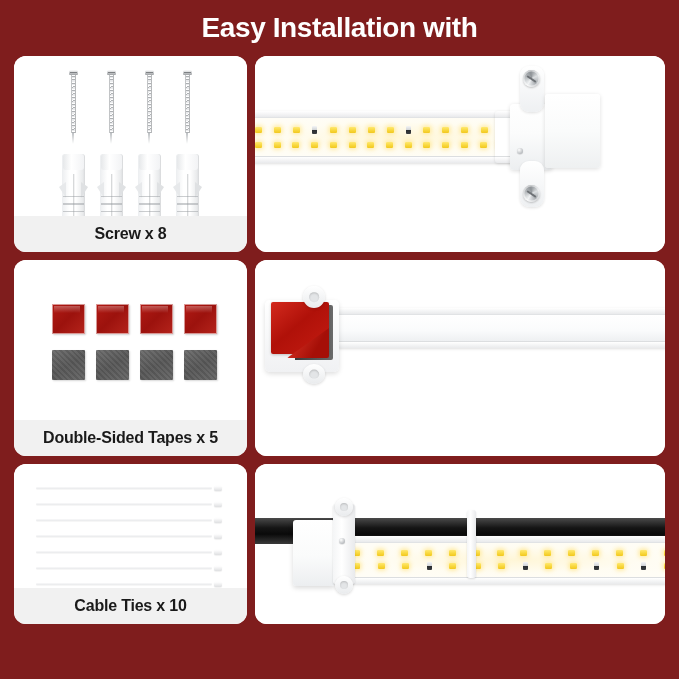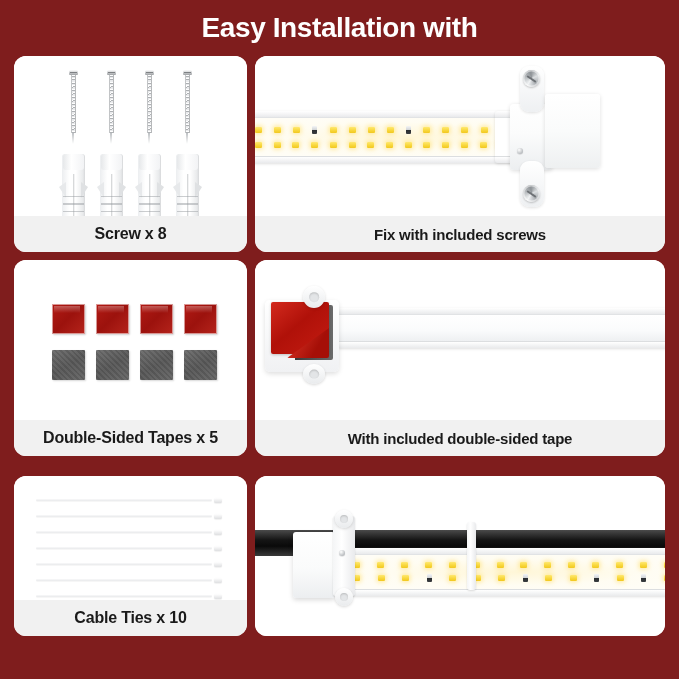--- a/index.html
+++ b/index.html
@@ -49,21 +49,21 @@
 
   .row {
     position: absolute;
     left: 0;
     width: 651px;
     display: flex;
     gap: 8px;
   }
   .row-0 { top: 0;   height: 196px; }
   .row-1 { top: 204px; height: 196px; }
-  .row-2 { top: 420px; height: 160px; }
+  .row-2 { top: 408px; height: 160px; }
 
   .card {
     position: relative;
     background: #FFFFFF;
     border-radius: 12px;
     overflow: hidden;
     display: flex;
     flex-direction: column;
   }
   .card.left  { width: 233px; flex: none; }
@@ -531,21 +531,20 @@
           <div class="bracket-tab" style="left:265px; top:10px; height:46px;"></div>
           <div class="bracket-tab" style="left:265px; top:105px; height:46px;"></div>
 
           <div class="screw-head-round" style="left:268px; top:14px;"></div>
           <div class="screw-head-round" style="left:268px; top:129px;"></div>
 
           <div class="tiny-screw" style="left:262px; top:92px;"></div>
 
           <div class="endcap" style="left:290px; top:38px; width:55px; height:74px;"></div>
         </div>
-        <div class="card-caption">Fix with included screws</div>
       </div>
     </div>
 
     <div class="row row-1">
 
       <div class="card left">
         <div class="card-art">
           <div class="tape red" style="left:38px;  top:44px;"></div>
           <div class="tape red" style="left:82px;  top:44px;"></div>
           <div class="tape red" style="left:126px; top:44px;"></div>
@@ -572,21 +571,20 @@
 
           <div class="tape-dark" style="left:40px; top:45px; width:38px; height:55px;"></div>
 
           <div class="tape-red-face" style="left:16px; top:42px; width:58px; height:52px;"></div>
 
           <div class="tape-peel" style="left:32px; top:68px; width:42px; height:30px;"></div>
 
           <div class="ring" style="left:48px; top:26px; width:22px; height:22px;"></div>
           <div class="ring" style="left:48px; top:104px; width:22px; height:20px;"></div>
         </div>
-        <div class="card-caption">With included double-sided tape</div>
       </div>
     </div>
 
     <div class="row row-2">
 
       <div class="card left">
         <div class="card-art">
           <div class="tie" style="top:22px;">
               <div class="strap"></div>
               <div class="head"></div>

